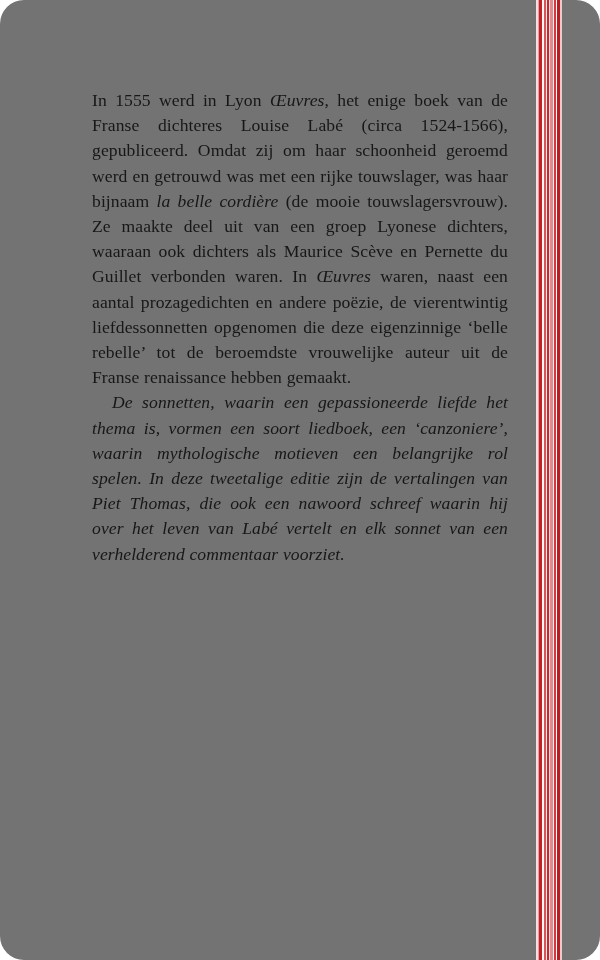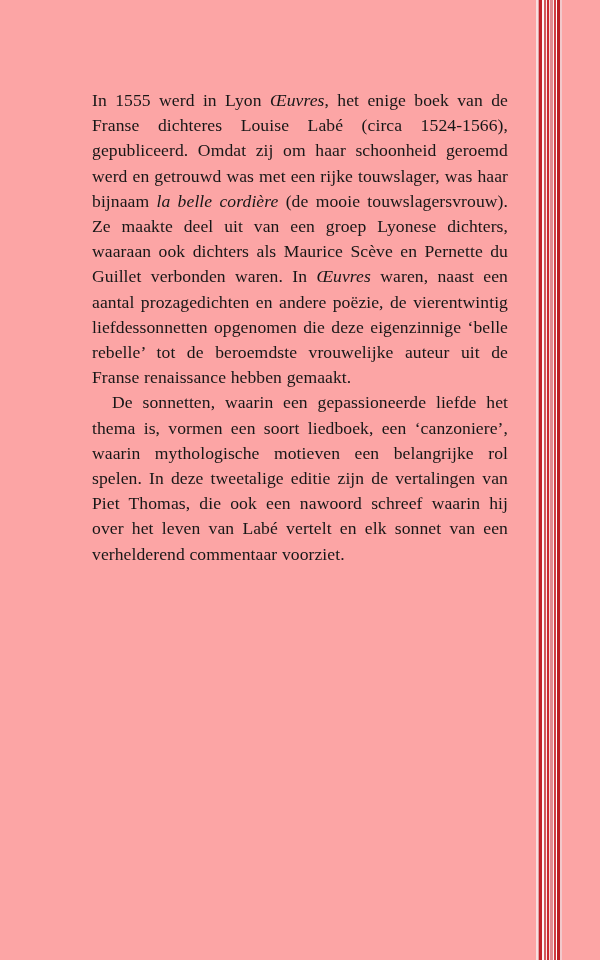--- a/index.html
+++ b/index.html
@@ -5,23 +5,24 @@
   html, body {
     margin: 0;
     padding: 0;
     background: #ffffff;
   }
 
   #page {
     position: relative;
     width: 600px;
     height: 960px;
-    background: #fca5a5;
+    background: #737373;
     overflow: hidden;
     font-family: "Liberation Serif", "DejaVu Serif", serif;
+    border-radius: 24px;
   }
 
   
   #stripe-band {
     position: absolute;
     top: 0;
     bottom: 0;
     left: 536px;
     width: 26px;
     height: 960px;
@@ -49,20 +50,21 @@
     text-align: justify;
     text-justify: inter-word;
     hyphens: manual;
     -webkit-hyphens: manual;
     letter-spacing: 0.08px;
     word-spacing: 0.2px;
   }
 
   #blurb p + p {
     text-indent: 20px;
+    font-style: italic;
   }
 
   #blurb em {
     font-style: italic;
   }
 </style>
 </head>
 <body>
 
 <div id="page">

